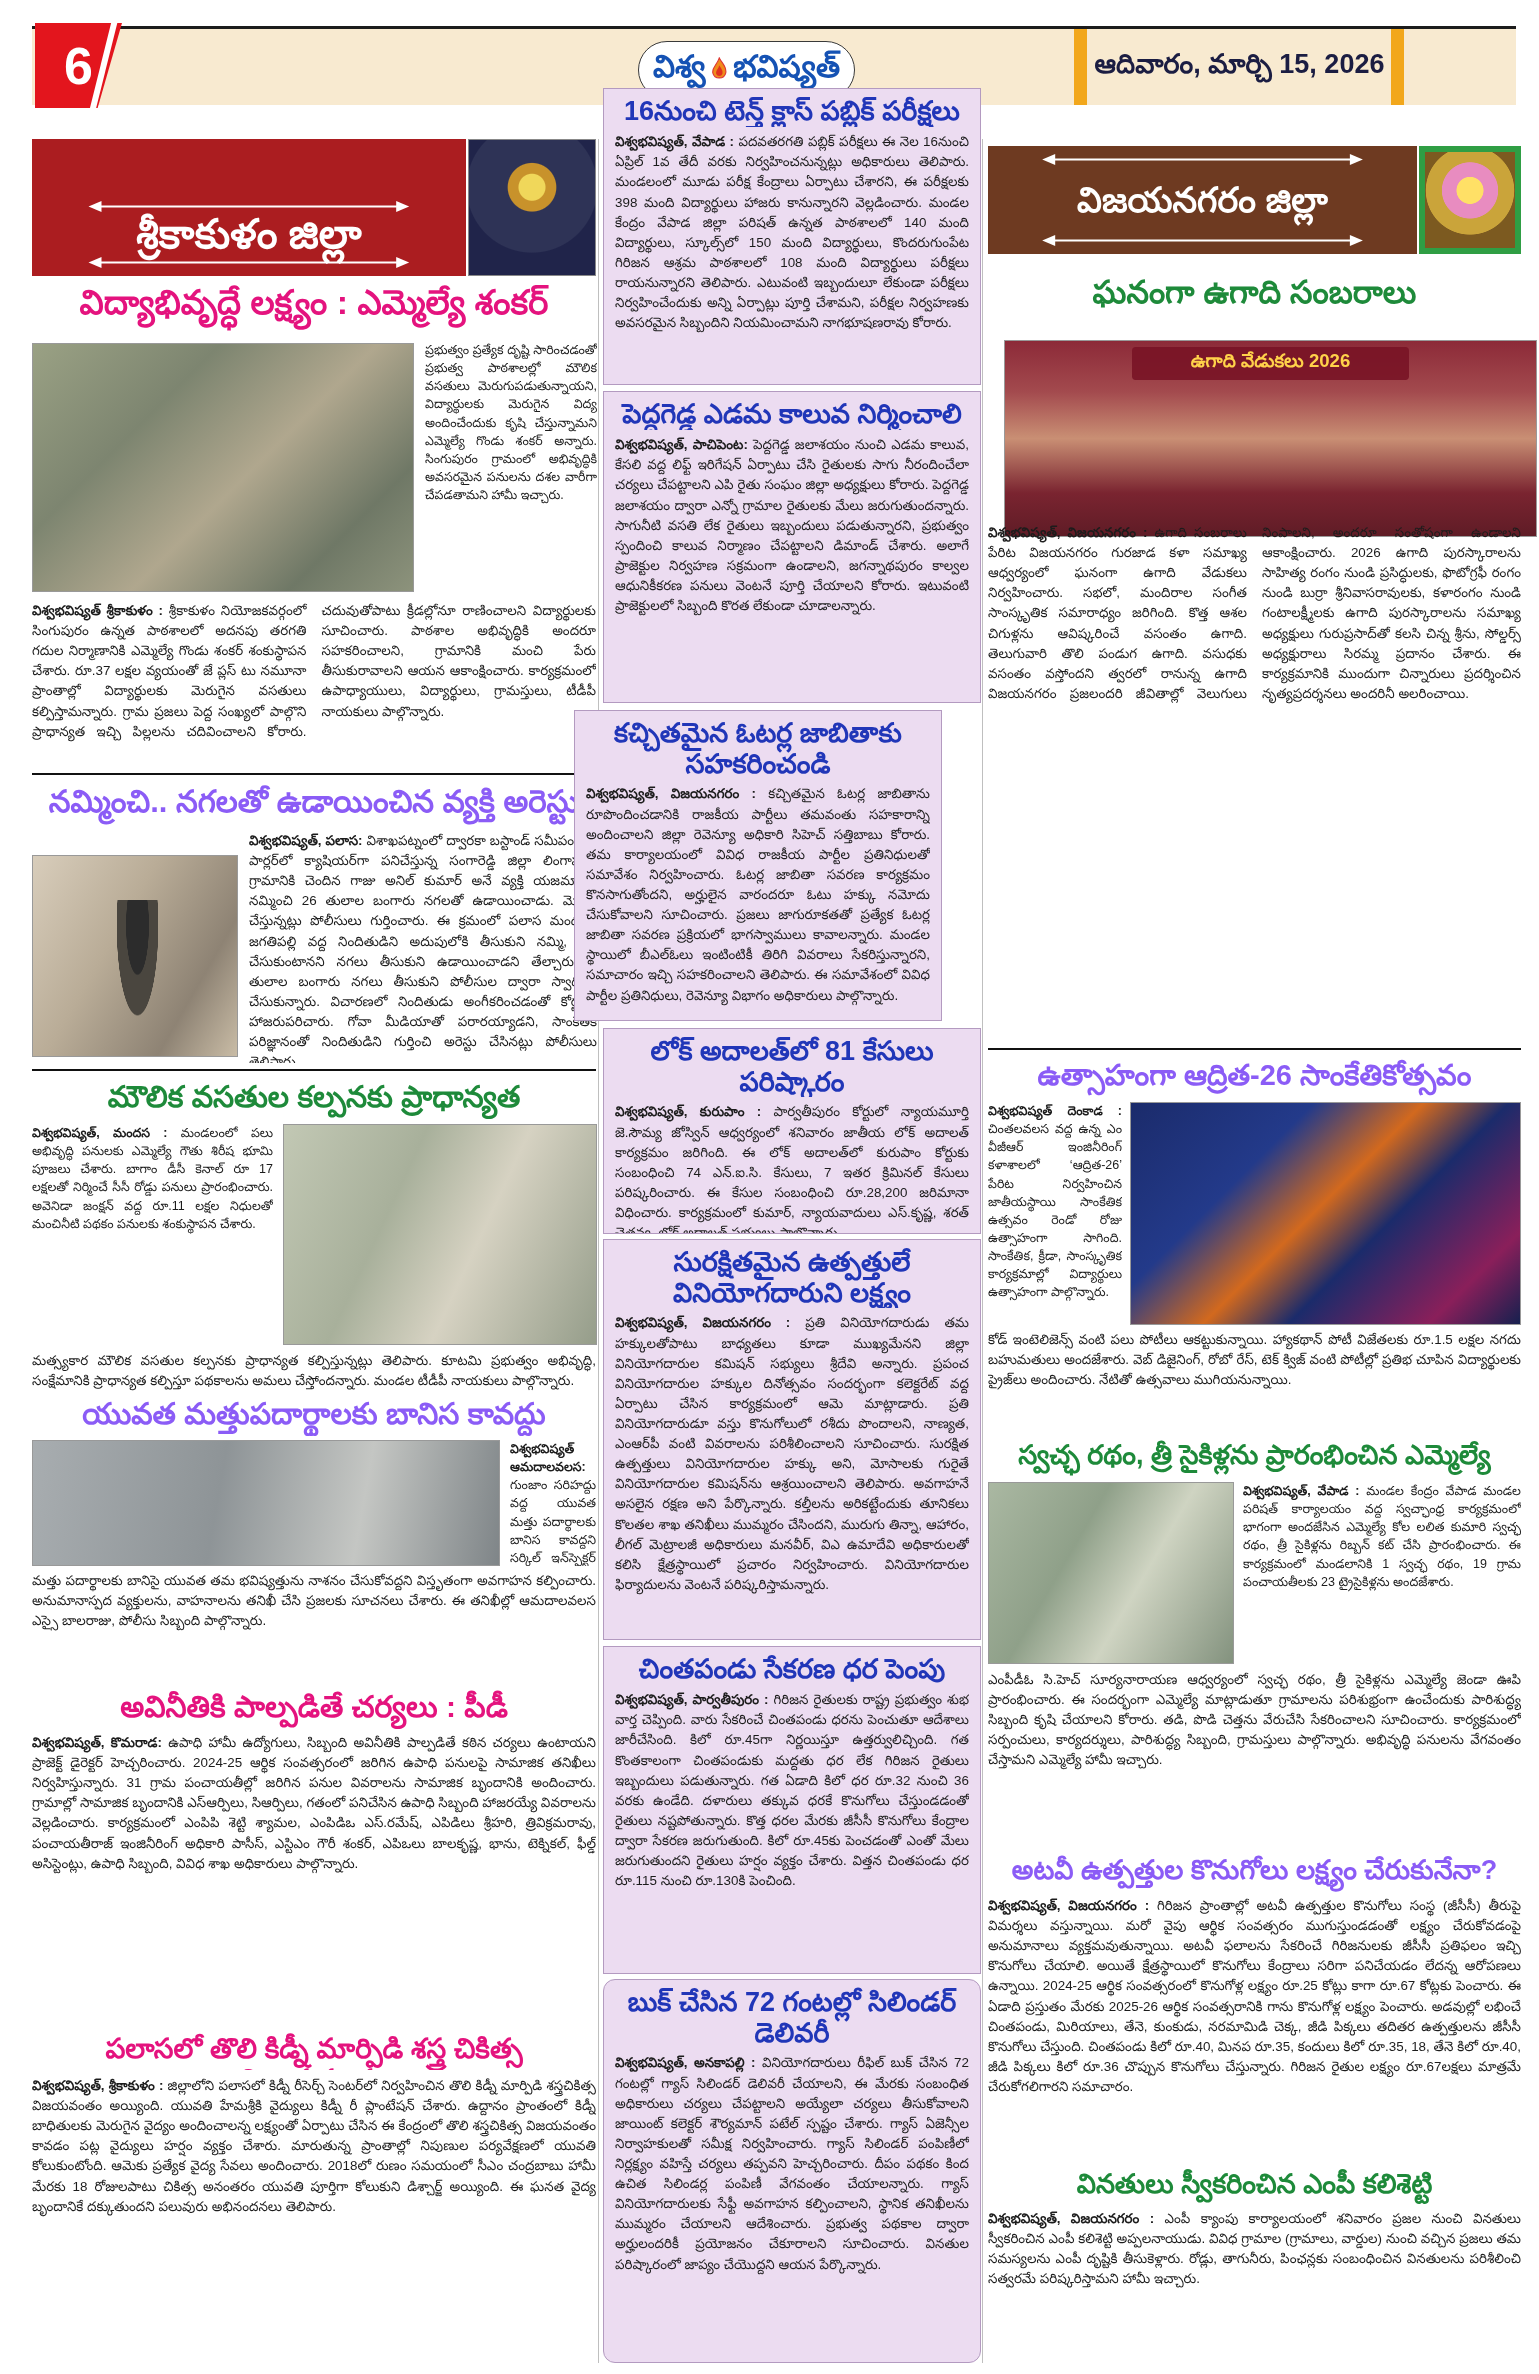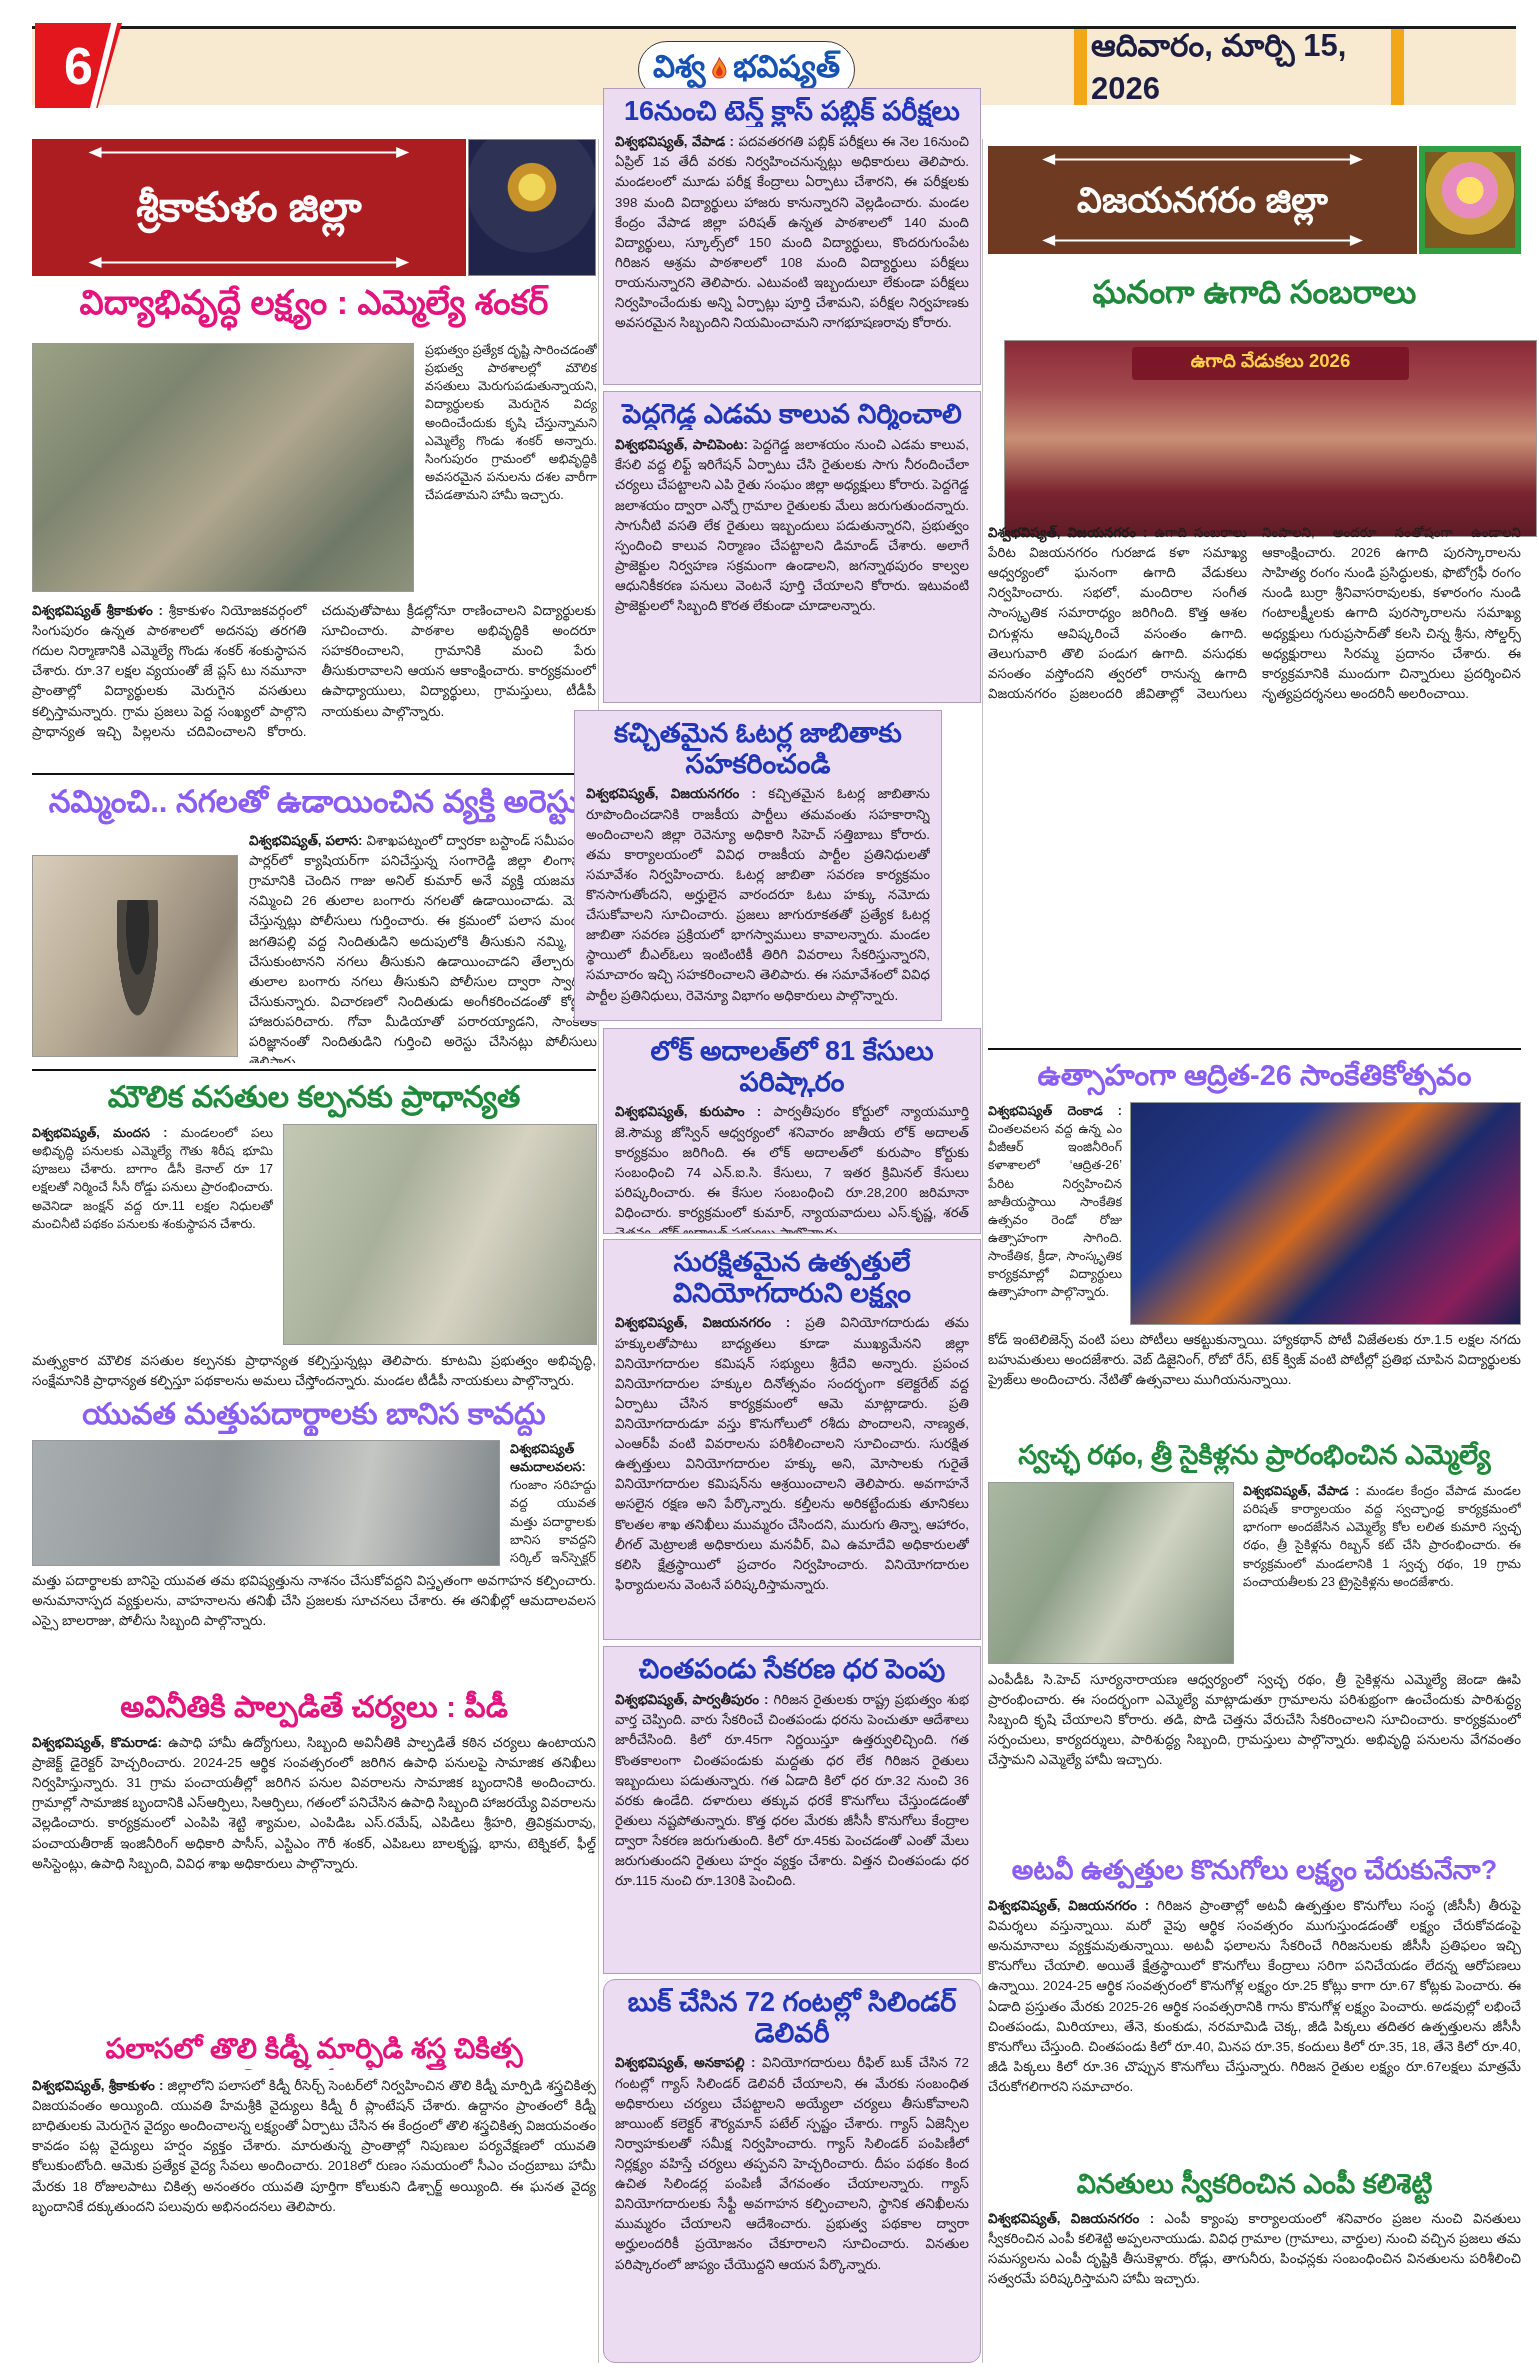--- a/index.html
+++ b/index.html
@@ -13,26 +13,26 @@
   .pagenum{background:#e3151d;color:#fff;font-weight:bold;font-size:52px;
            display:flex;align-items:center;justify-content:center;
            clip-path:polygon(0 0,100% 0,72% 100%,0 100%);}
   .pagenum .stripe{position:absolute;top:-5.6px;right:16.7px;width:5.6px;height:120%;
            background:#fff;transform:rotate(14deg);}
   .logo-pill{background:#fff;border:1.9px solid #3a3a3a;border-radius:32px;
            display:flex;align-items:center;justify-content:center;gap:4.6px;
            color:#1552b4;font-weight:bold;font-size:31px;}
   .orange-bar{background:#f2a71b;}
   .hdate{display:flex;align-items:center;justify-content:center;
-         font-weight:bold;font-size:31px;color:#1b1d42;}
+         font-weight:bold;font-size:27px;color:#1b1d42;}
 
   
   .sechdr{color:#fff;display:flex;flex-direction:column;justify-content:space-between;
           align-items:center;padding:7.4px 15px;box-sizing:border-box;}
-  .sechdr.red{background:#ab1d20;}
+  .sechdr.red{background:#ab1d20;justify-content:flex-end;}
   .sechdr.brown{background:#6e3a21;}
   .sec-title{font-weight:bold;line-height:1.05;white-space:nowrap;}
   .sechdr.red .sec-title{font-size:41px;}
   .sechdr.brown .sec-title{font-size:35px;}
   .arrow-svg{width:92%;height:13px;display:block;}
 
   .deity{box-sizing:border-box;}
   .deity-left{background:
      radial-gradient(circle at 50% 35%, #f0d75a 0 12%, #c8922b 13% 22%, #2e3356 23% 60%, #20244a 61%);
      border:0.9px solid #888;}

